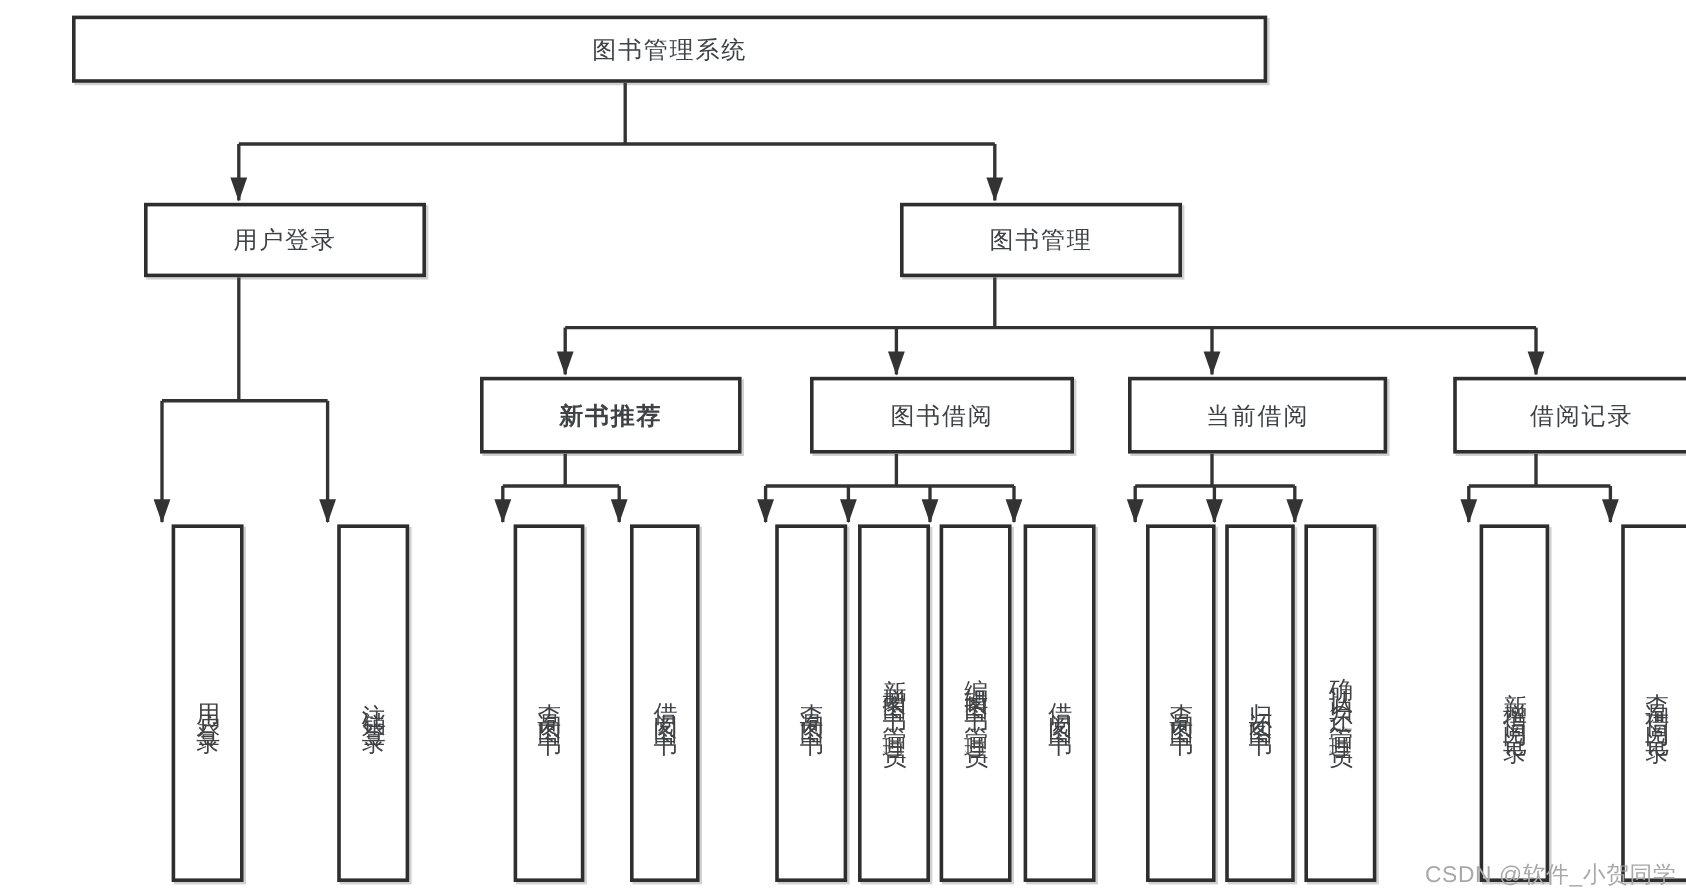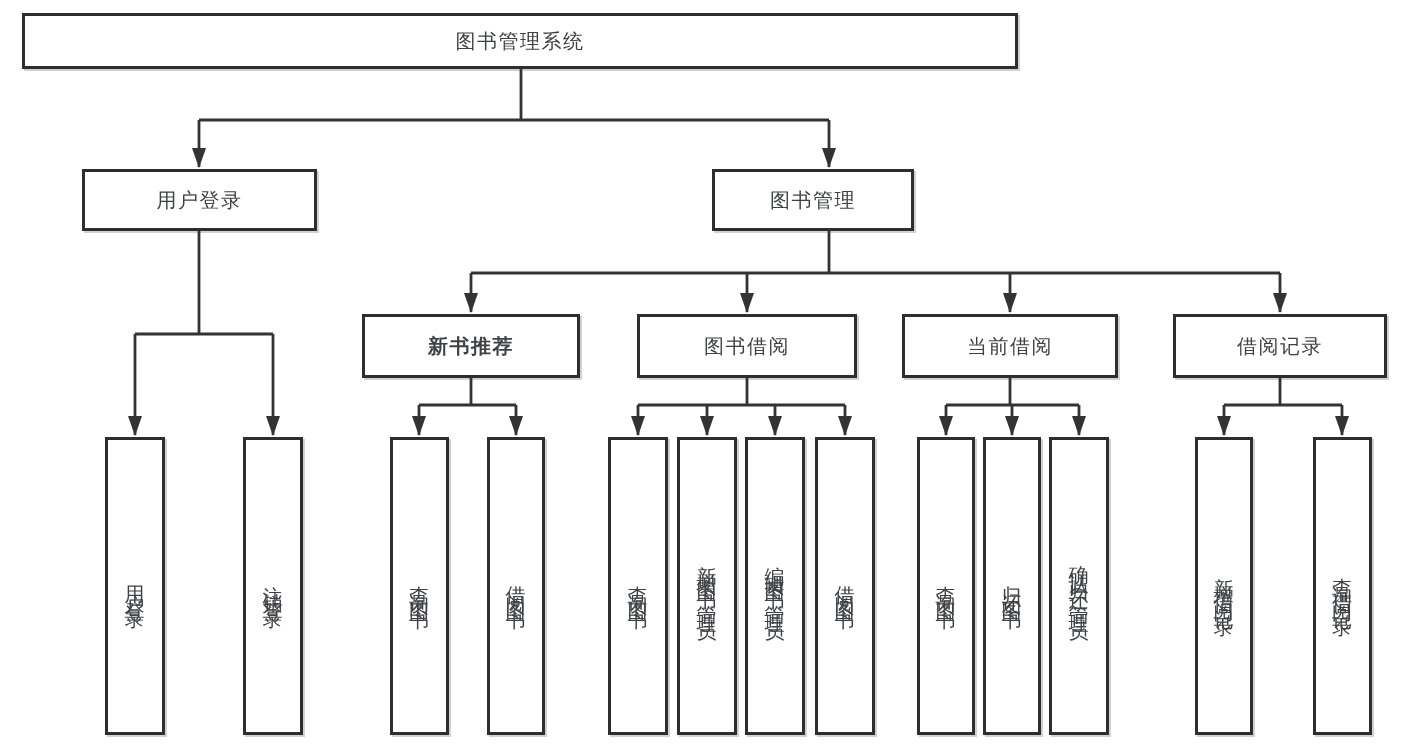--- a/index.html
+++ b/index.html
@@ -6,20 +6,21 @@
   .stage {
     position:relative; width:1405px; height:747px; background:#ffffff;
     font-family:"Liberation Sans","DejaVu Sans",sans-serif; overflow:hidden;
   }
   .wires { position:absolute; left:0; top:0; z-index:1; }
   .node {
     position:absolute; box-sizing:border-box; background:#ffffff;
     border:3px solid #2e2e2e; color:#3f4245; z-index:2;
     display:flex; align-items:center; justify-content:center;
     box-shadow:2px 2px 0 rgba(70,70,70,0.25);
+    margin-left:38px;
   }
   .h-node { font-size:20px; letter-spacing:1.5px; white-space:nowrap; }
   .v-node {
     writing-mode:vertical-rl; text-orientation:mixed;
     font-size:20px; letter-spacing:8px; line-height:1;
   }
   .watermark {
     position:absolute; right:8px; bottom:5px; z-index:3;
     font-size:19px; color:#a8a8a8; letter-spacing:0.5px; white-space:nowrap;
   }
@@ -75,21 +76,21 @@
       <path d="M1280,378 V405"></path>
       <path d="M1224,405 H1342"></path>
       <path d="M1224,405 V435" marker-end="url(#arrow)"></path>
       <path d="M1342,405 V435" marker-end="url(#arrow)"></path>
     </g>
   </svg>
 
   <div class="node h-node" style="left:22px; top:13px; width:996px; height:56px;">图书管理系统</div>
 
   <div class="node h-node" style="left:82px; top:169px; width:235px; height:62px;">用户登录</div>
-  <div class="node h-node" style="left:712px; top:169px; width:202px; height:62px;">图书管理</div>
+  <div class="node h-node" style="left:712px; top:169px; width:235px; height:62px;">图书管理</div>
 
   <div class="node h-node" style="left:362px; top:314px; width:218px; height:64px;font-weight:bold;">新书推荐</div>
   <div class="node h-node" style="left:902px; top:314px; width:216px; height:64px;">当前借阅</div>
   <div class="node h-node" style="left:637px; top:314px; width:220px; height:64px;">图书借阅</div>
   <div class="node h-node" style="left:1173px; top:314px; width:214px; height:64px;">借阅记录</div>
 
   <div class="node v-node" style="left:105px; top:437px; width:60px; height:298px;">用户登录</div>
   <div class="node v-node" style="left:243px; top:437px; width:60px; height:298px;">注销登录</div>
 
   <div class="node v-node" style="left:390px; top:437px; width:59px; height:298px;">查询图书</div>
@@ -100,13 +101,14 @@
   <div class="node v-node" style="left:745px; top:437px; width:60px; height:298px;">编辑图书（管理员）</div>
   <div class="node v-node" style="left:815px; top:437px; width:60px; height:298px;">借阅图书</div>
 
   <div class="node v-node" style="left:917px; top:437px; width:58px; height:298px;">查询图书</div>
   <div class="node v-node" style="left:983px; top:437px; width:58px; height:298px;">归还图书</div>
   <div class="node v-node" style="left:1049px; top:437px; width:60px; height:298px;">确认归还（管理员）</div>
 
   <div class="node v-node" style="left:1195px; top:437px; width:58px; height:298px;">新增借阅记录</div>
   <div class="node v-node" style="left:1313px; top:437px; width:59px; height:298px;">查询借阅记录</div>
 
+  <div class="watermark">CSDN @软件_小贺同学</div>
 </div>
 
 </body></html>

